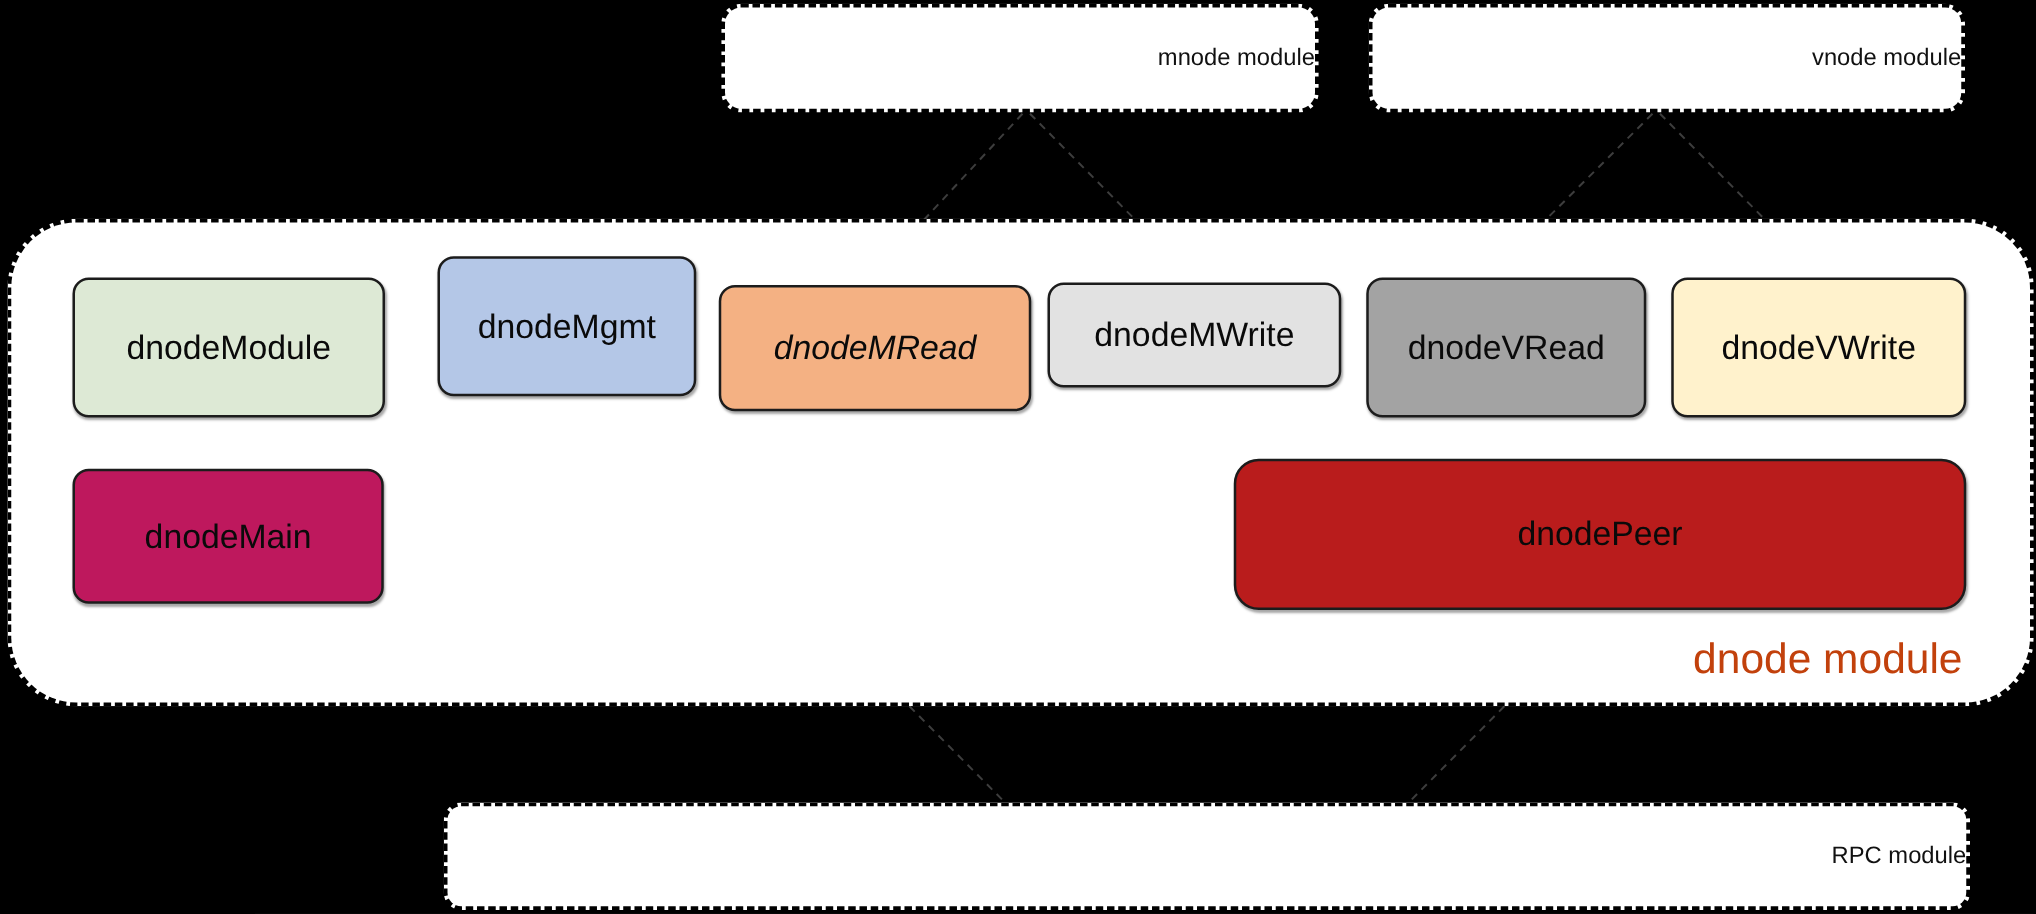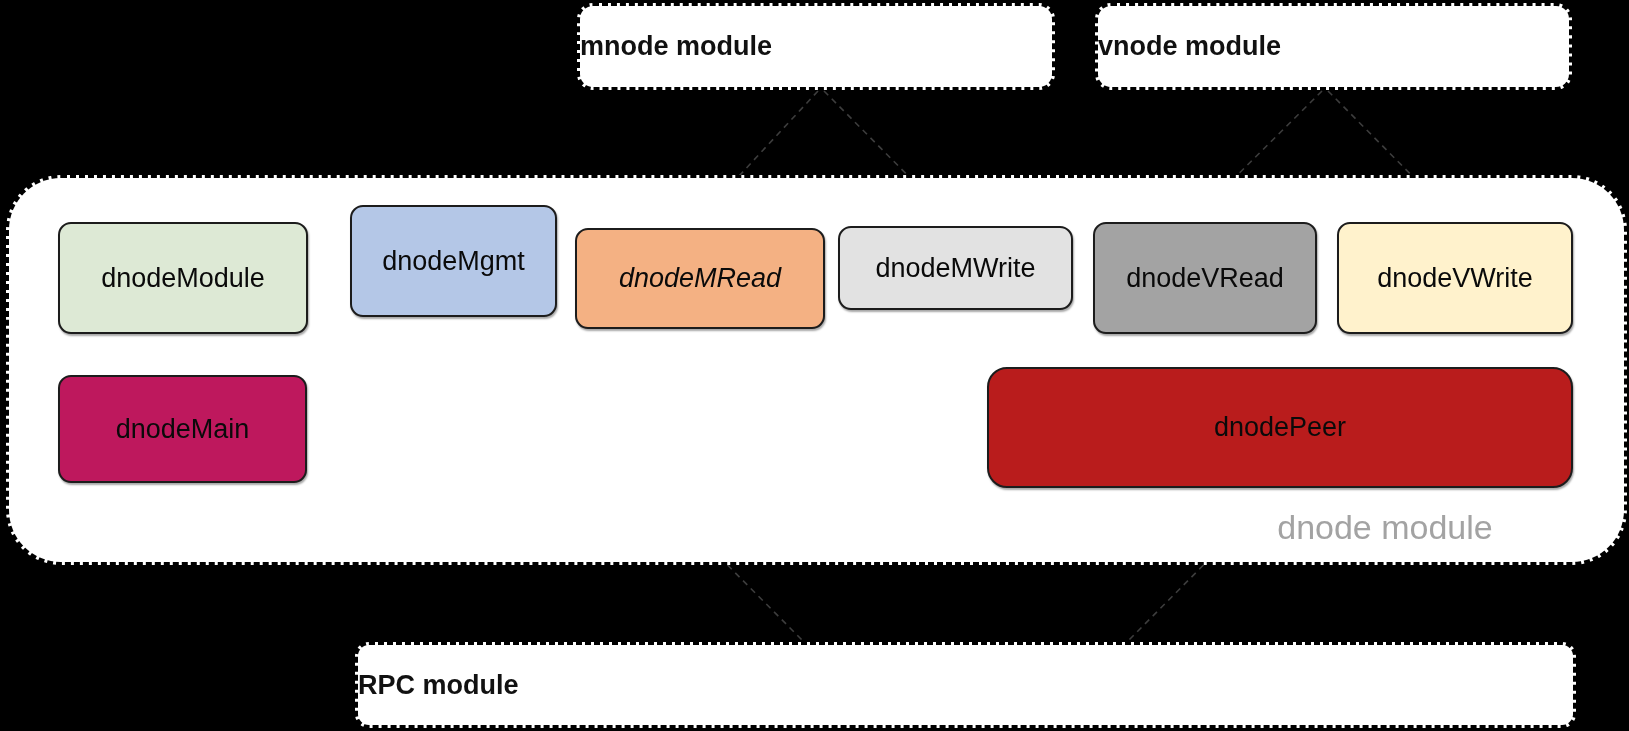--- a/index.html
+++ b/index.html
@@ -17,24 +17,23 @@
   }
   
   .ext-module {
     position: absolute;
     box-sizing: border-box;
     background: #fff;
     border: 3px dashed #000;
     border-radius: 16px;
     display: flex;
     align-items: center;
-    justify-content: flex-start;
-    font-size: 27px;
+    justify-content: flex-end;
+    font-size: 19px;
     color: #111;
-    font-weight: bold;
   }
   
   .container-box {
     position: absolute;
     box-sizing: border-box;
     background: #fff;
     border: 3px dashed #000;
     border-radius: 55px;
   }
   
@@ -49,23 +48,23 @@
     font-size: 27px;
     color: #0a0a0a;
     box-shadow: 1px 2px 2px rgba(0,0,0,0.35);
   }
   .node-box.big { border-radius: 20px; }
   .container-label {
     position: absolute;
     left: 1200px;
     top: 508px;
     width: 370px;
-    text-align: center;
+    text-align: right;
     font-size: 34px;
-    color: #a3a3a3;
+    color: #c2410c;
   }
   #connectors {
     position: absolute;
     left: 0; top: 0;
     width: 1629px;
     height: 731px;
     pointer-events: none;
   }
 </style>
 </head>

